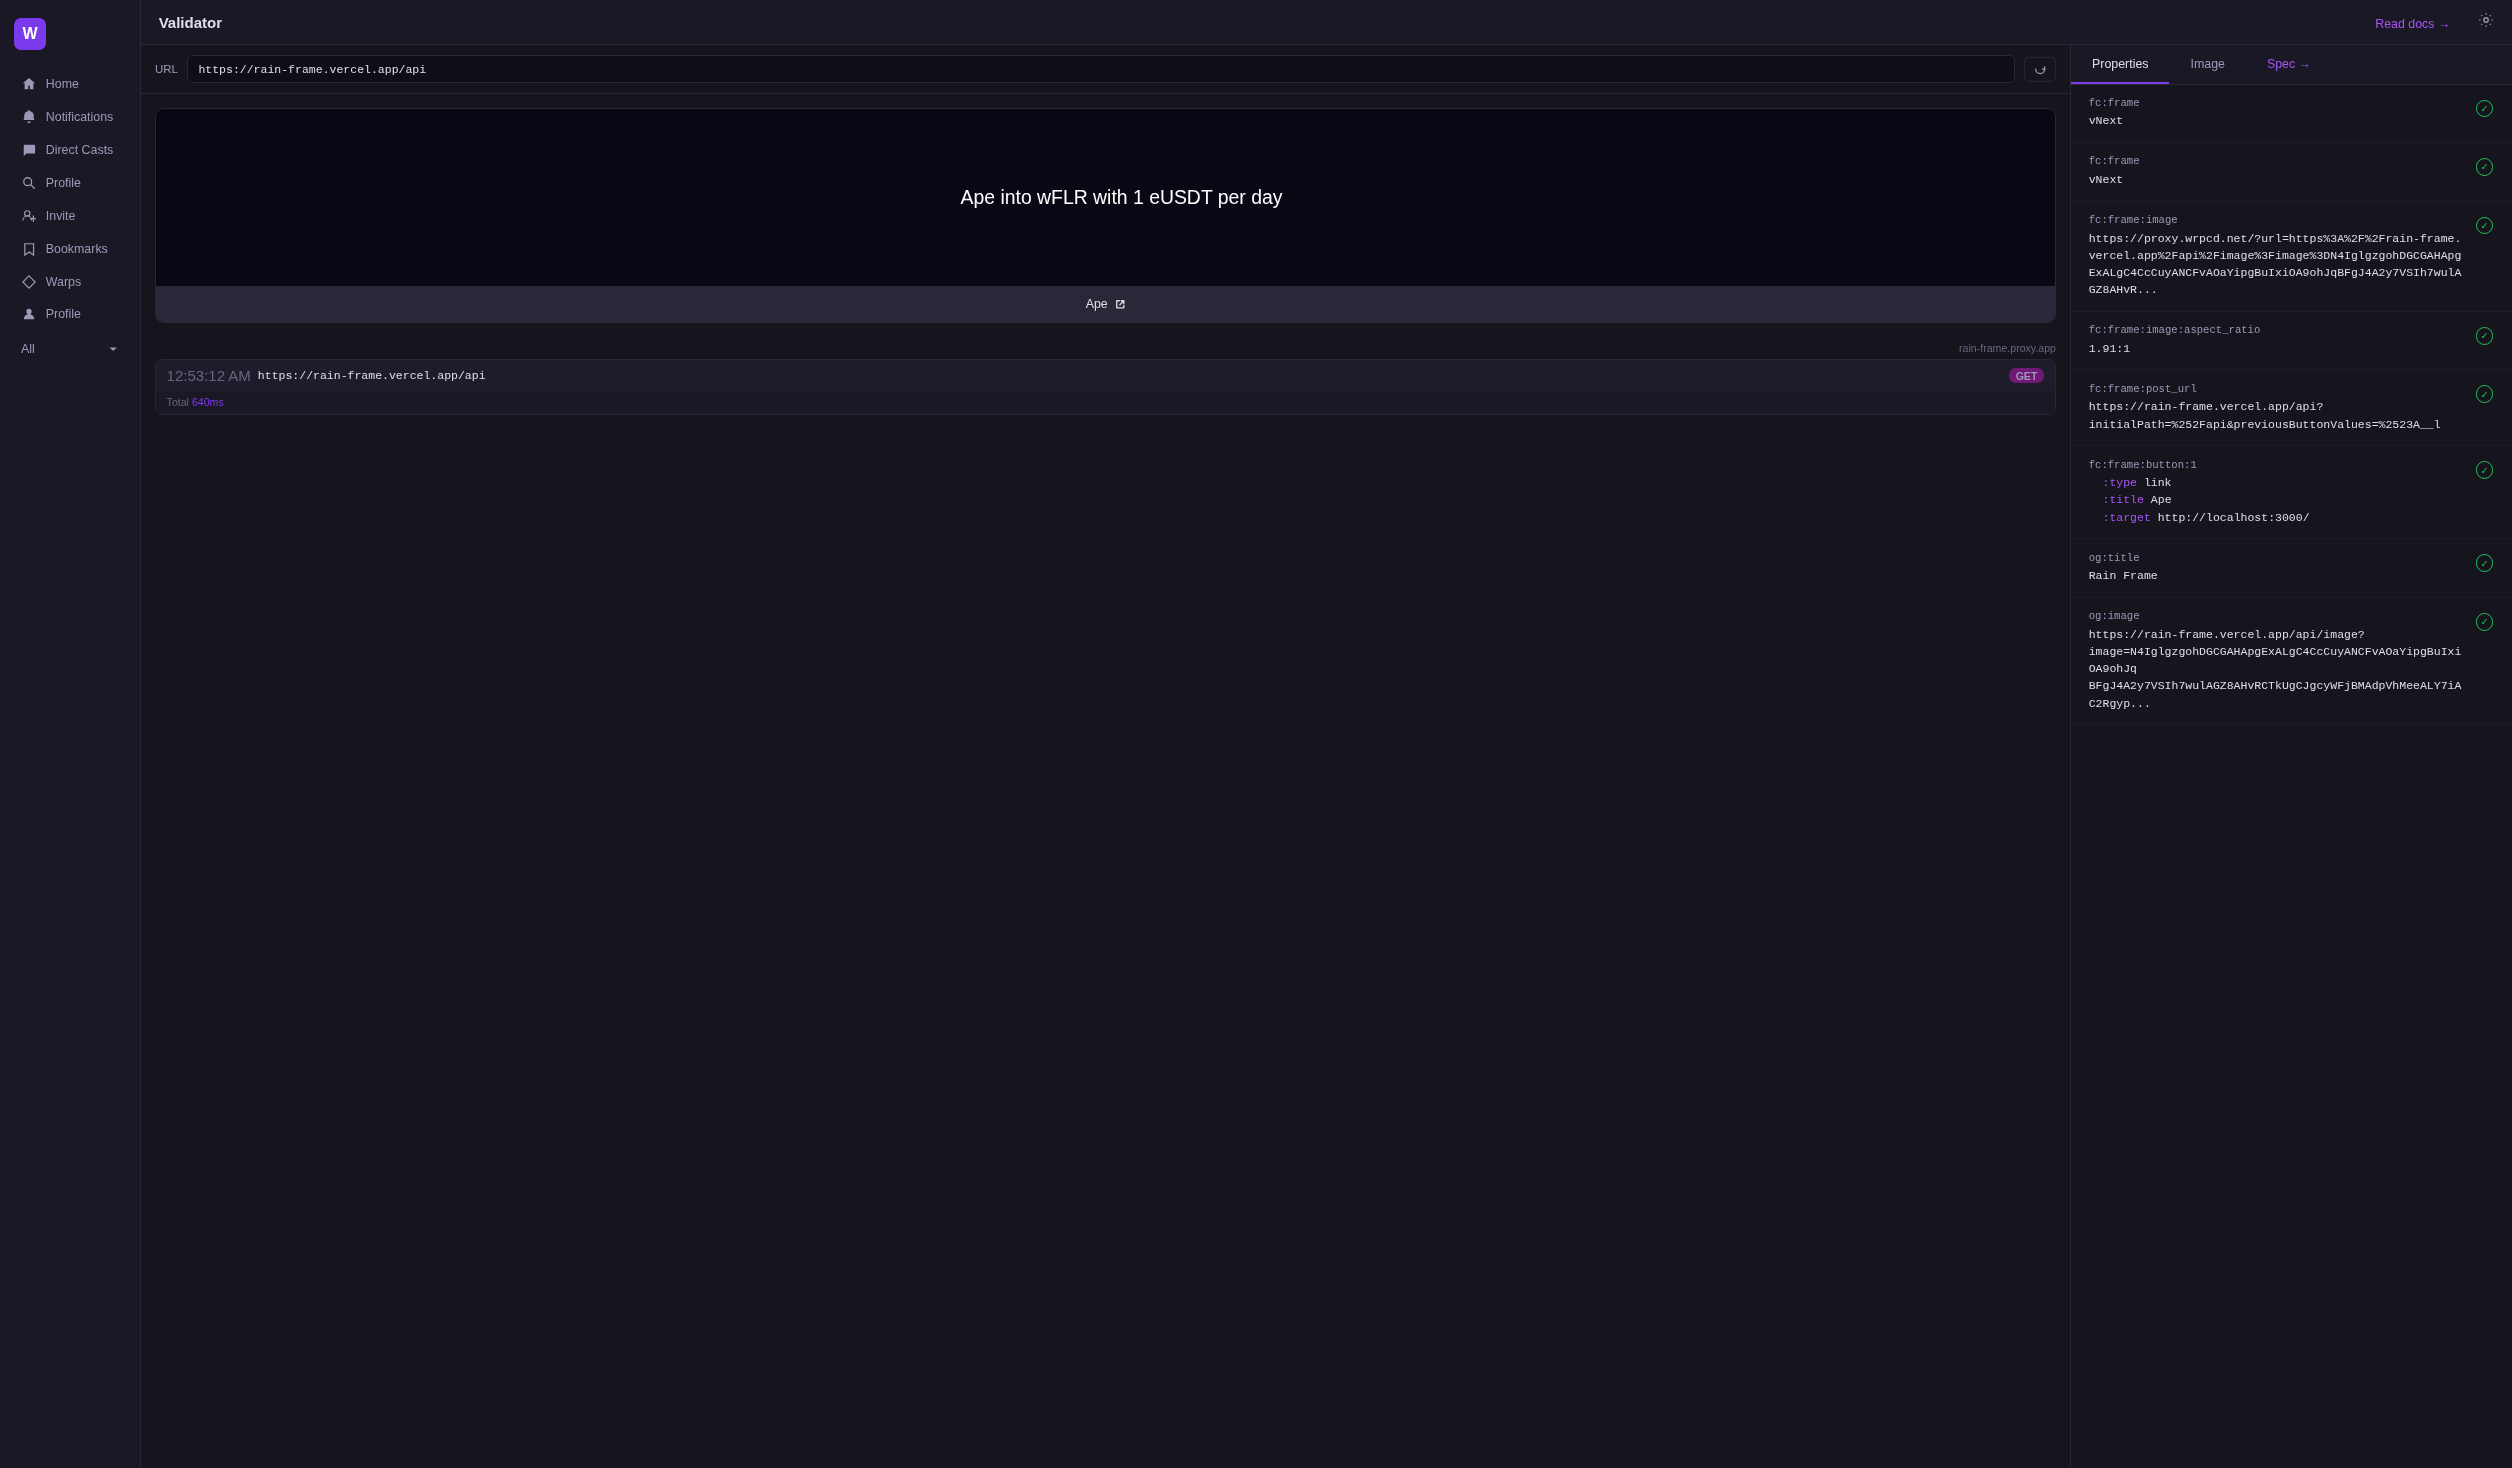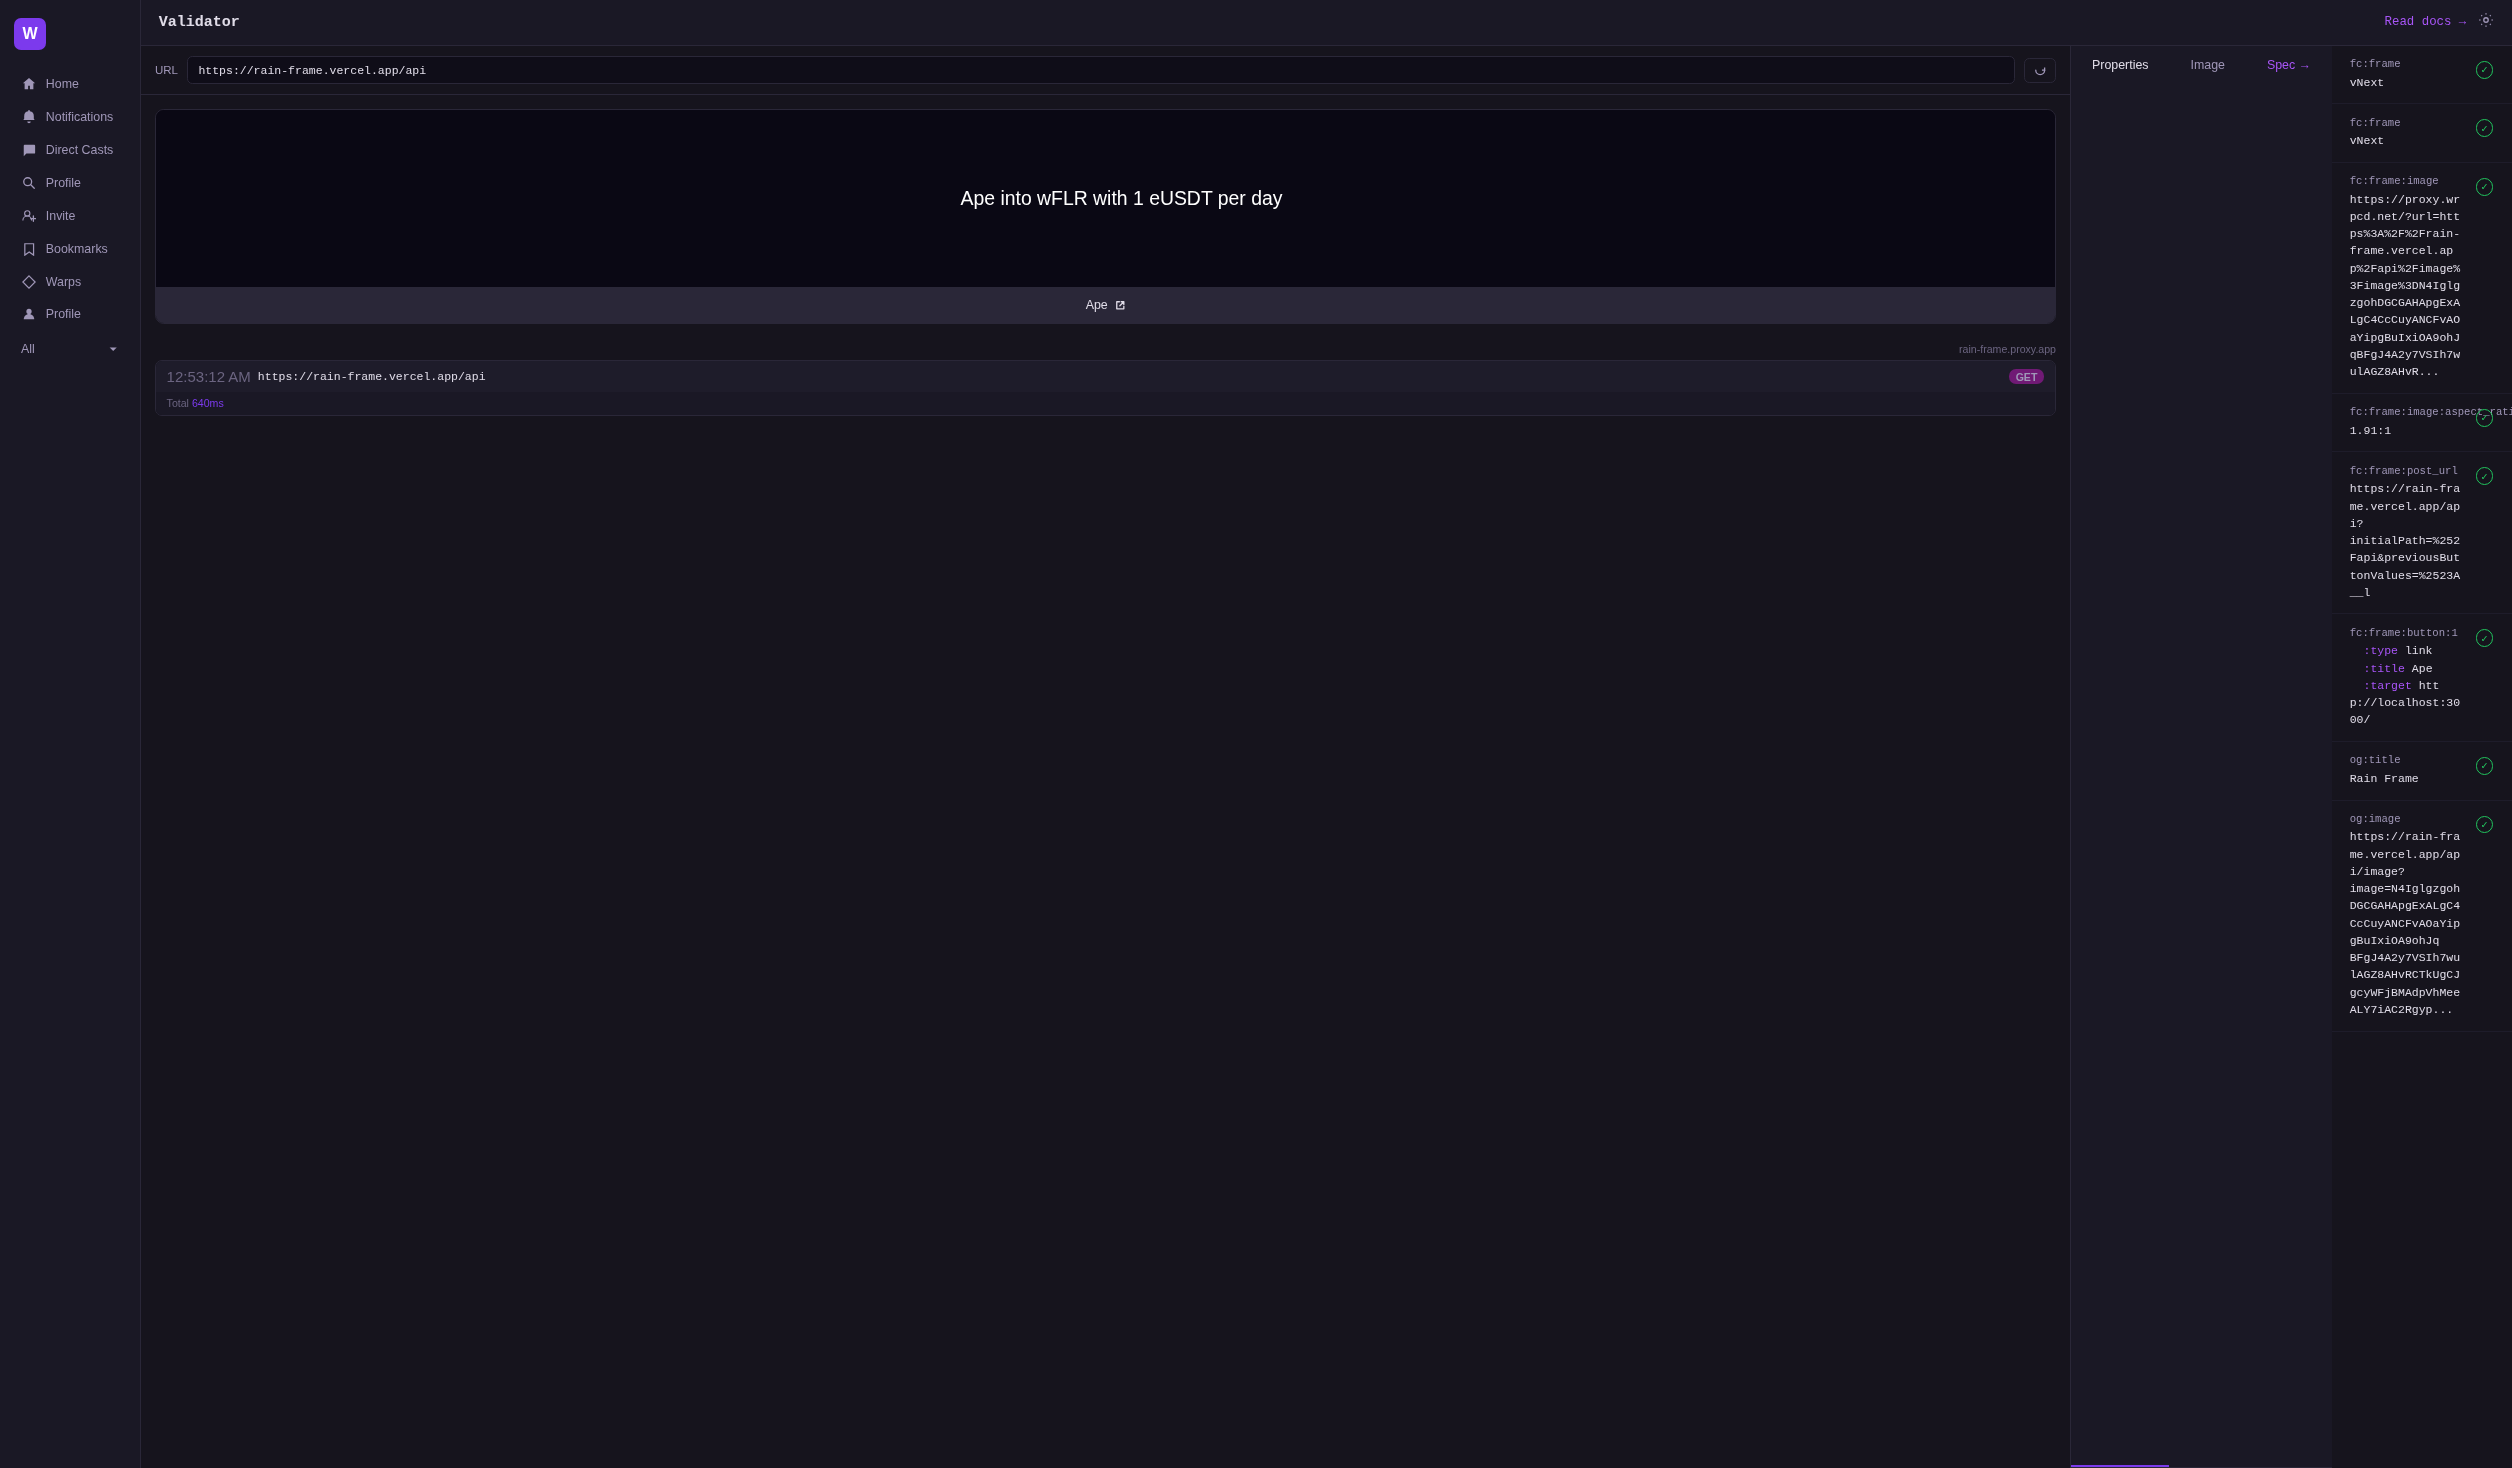--- a/index.html
+++ b/index.html
@@ -73,26 +73,25 @@
     .main {
       flex: 1;
       display: flex;
       flex-direction: column;
       overflow: hidden;
     }
 
     
     .header {
       display: flex;
-      align-items: center;
+      align-items: flex-end;
       padding: 12.4px 17.7px;
       border-bottom: 0.9px solid #2a2738;
       background: #1a1825;
-      gap: 5px;
-      font-family: Liberation Mono, monospace;
+      gap: 21px;
     }
     .header-title {
       font-size: 15px;
       font-weight: 600;
       color: #e0dce8;
     }
     .header-spacer { flex: 1; }
     .read-docs-link {
       color: #a855f7;
       font-size: 12.4px;
@@ -239,21 +238,21 @@
       font-size: 10.6px;
     }
     .log-total-label { color: #6b6480; }
     .log-total-value { color: #7c3aed; }
 
     
     .properties-panel {
       width: 441px;
       min-width: 441px;
       display: flex;
-      flex-direction: row;
+      flex-direction: column;
       overflow: hidden;
     }
     .props-tabs {
       display: flex;
       border-bottom: 0.9px solid #2a2738;
       background: #1a1825;
     }
     .props-tab {
       padding: 12.4px 21px;
       color: #a097b8;

